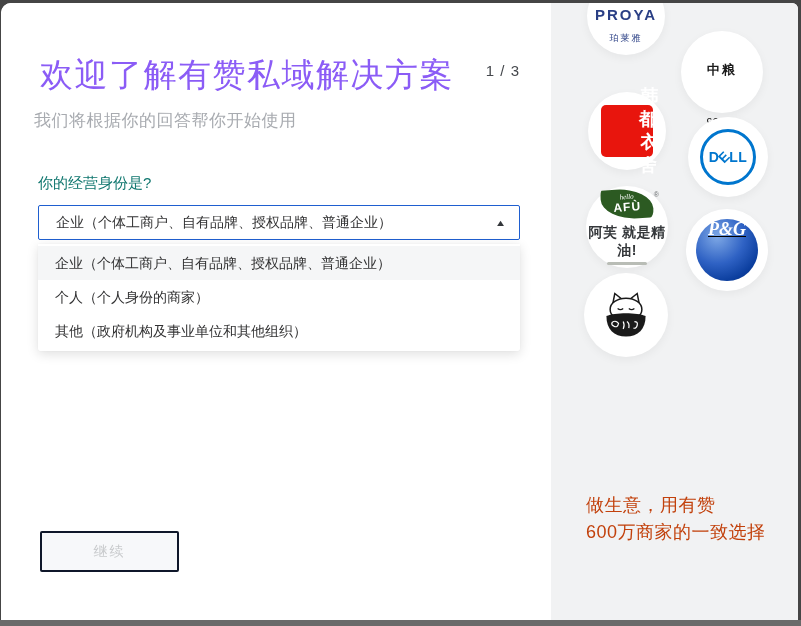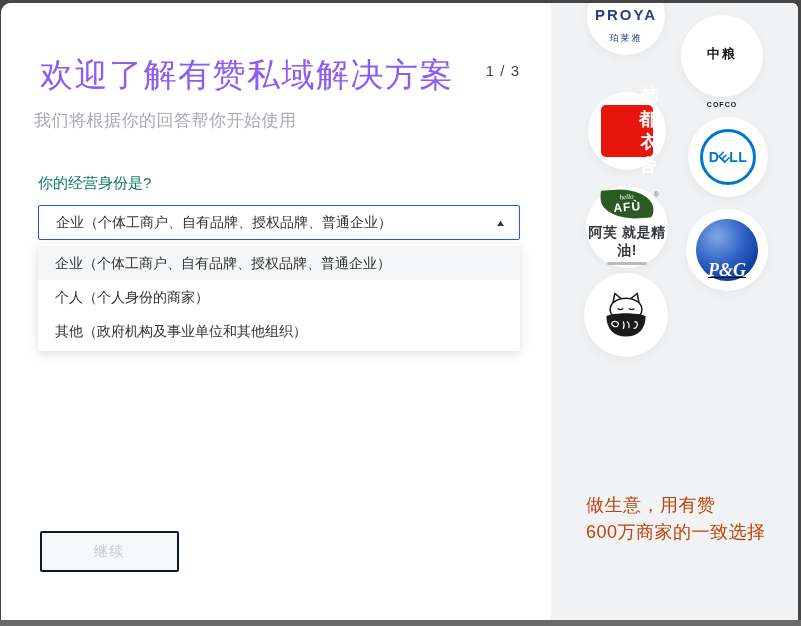--- a/index.html
+++ b/index.html
@@ -63,21 +63,21 @@
     position:absolute; background:#fff; border-radius:50%;
     box-shadow:0 3px 10px rgba(0,0,0,0.05);
     display:flex; flex-direction:column; align-items:center; justify-content:center;
     text-align:center;
   }
   
   .c-proya { left:36px; top:-26px; width:78px; height:78px; padding-top:18px; }
   .proya-en { font-size:15px; font-weight:600; letter-spacing:2px; color:#2a3f85; }
   .proya-cn { font-size:9px; letter-spacing:2px; color:#2a3f85; margin-top:9px; }
   
-  .c-cofco { left:130px; top:12px; width:82px; height:82px;gap:38px; }
+  .c-cofco { left:130px; top:28px; width:82px; height:82px;gap:38px; }
   .cofco-cn { font-size:13px; font-weight:700; color:#1a1a1a; letter-spacing:2px; margin-top:2px; }
   .cofco-en { font-size:7px; font-weight:700; color:#1a1a1a; letter-spacing:1px; }
   
   .c-handu { left:37px; top:89px; width:78px; height:78px; }
   .handu-badge {
     width:52px; height:52px; background:#e8150d; border-radius:5px;
     display:flex; flex-direction:column; align-items:center; justify-content:center;padding-left:45px;
   }
   .handu-badge div { color:#fff; font-size:18px; font-weight:700; line-height:23px; letter-spacing:3px; text-indent:3px; }
   
@@ -99,21 +99,21 @@
   .afu-script { color:#fff; font-size:7px; font-style:italic; line-height:6px; font-family:"Liberation Serif","DejaVu Serif",serif; }
   .afu-name { color:#fff; font-size:12px; font-weight:700; letter-spacing:1px; }
   .afu-reg { position:absolute; top:5px; right:9px; font-size:7px; color:#6a6d70; }
   .afu-slogan { margin-top:5px; font-size:14px; font-weight:700; color:#35383b; letter-spacing:0.5px; }
   .afu-tiny { margin-top:2px; width:40px; height:3px; background:#b9bdb6; border-radius:2px; }
   
   .c-pg { left:135px; top:206px; width:82px; height:82px; }
   .pg-ball {
     width:62px; height:62px; border-radius:50%;
     background:radial-gradient(circle at 34% 28%, #7fa9e6 0%, #2f62c4 45%, #0b3e9e 75%, #072c73 100%);
-    display:flex; align-items:flex-end; justify-content:center;text-decoration:underline;
+    display:flex; align-items:flex-start; justify-content:center;text-decoration:underline;
   }
   .pg-ball span {
     color:#fff; font-size:18px; font-weight:700; font-style:italic;
     font-family:"Liberation Serif","DejaVu Serif",serif;
   }
   
   .c-cat { left:33px; top:270px; width:84px; height:84px; }
   
   .tagline { position:absolute; left:35px; top:489px; color:#c2410c; font-size:18px; line-height:27px; letter-spacing:0.5px; }
 </style>

